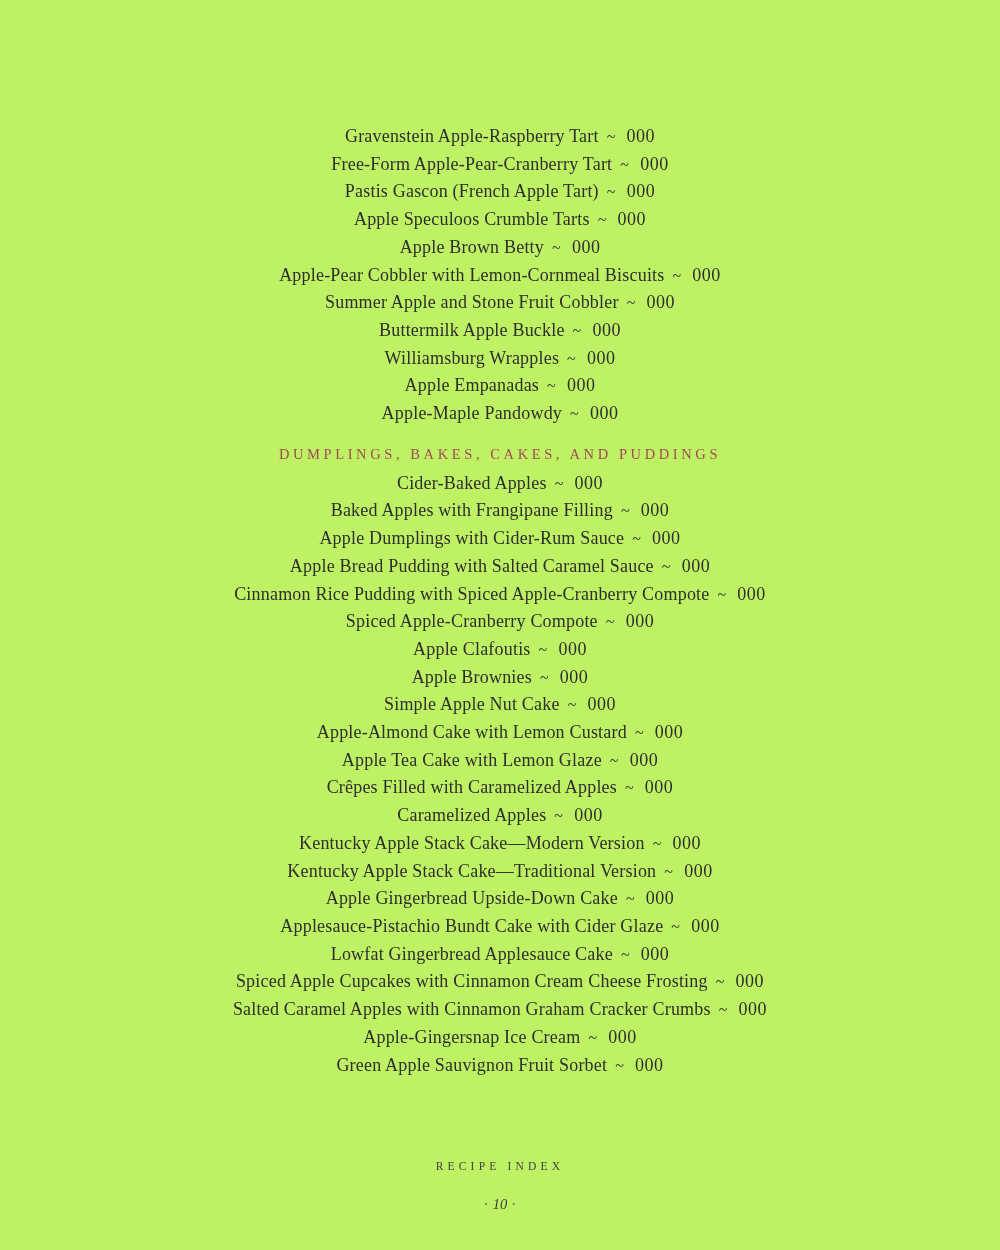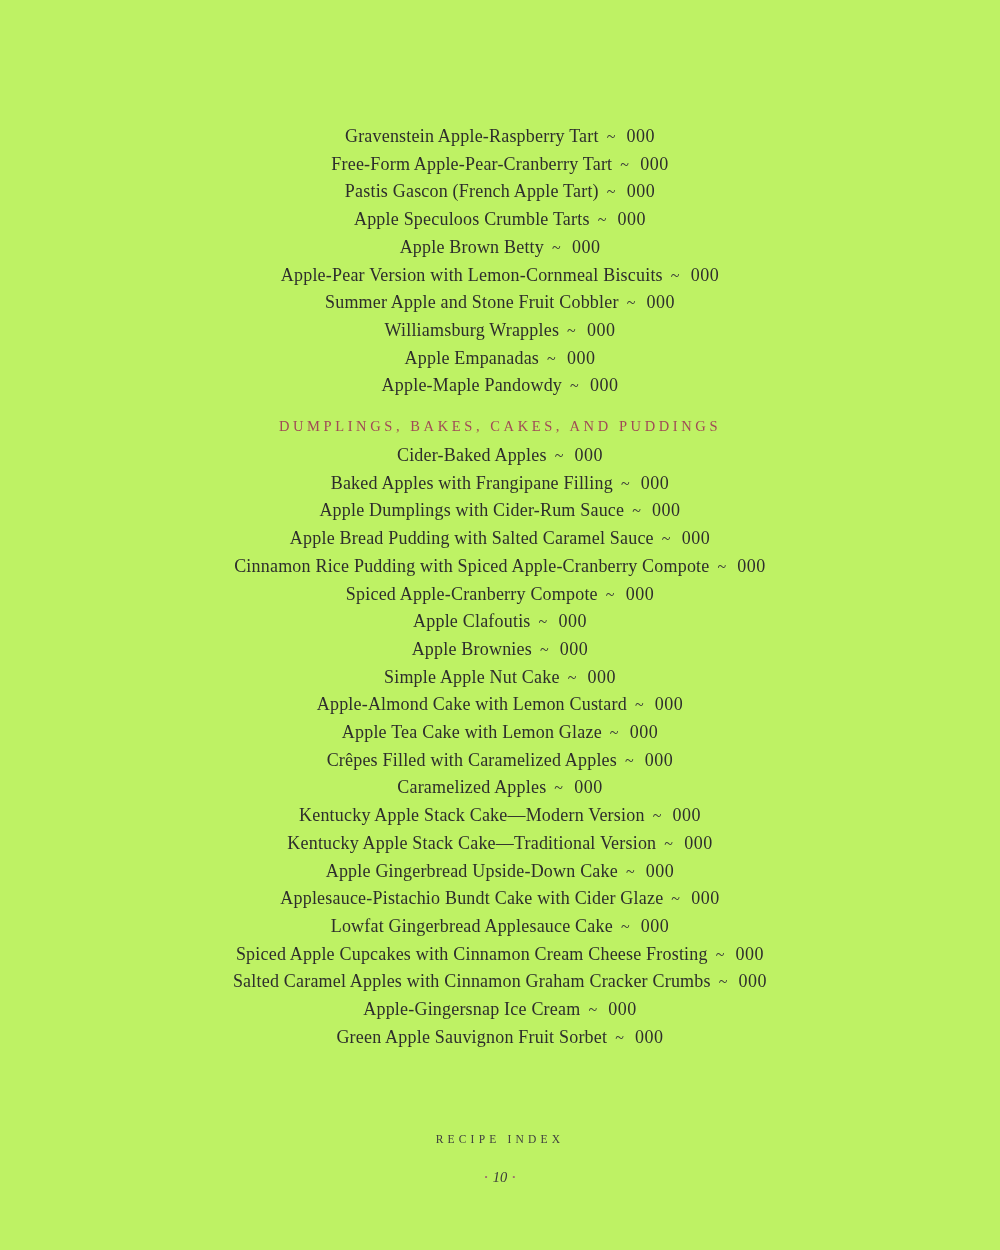--- a/index.html
+++ b/index.html
@@ -93,27 +93,30 @@
 
       <div class="recipe-line">
         <span class="recipe-name">Apple Speculoos Crumble Tarts</span><span class="sep">~</span><span class="page-num">000</span>
       </div>
 
       <div class="recipe-line">
         <span class="recipe-name">Apple Brown Betty</span><span class="sep">~</span><span class="page-num">000</span>
       </div>
 
       <div class="recipe-line">
-        <span class="recipe-name">Apple-Pear Version with Lemon-Cornmeal Biscuits</span><span class="sep">~</span><span class="page-num">000</span>
+        <span class="recipe-name">Apple-Pear Cobbler with Lemon-Cornmeal Biscuits</span><span class="sep">~</span><span class="page-num">000</span>
       </div>
 
       <div class="recipe-line">
         <span class="recipe-name">Summer Apple and Stone Fruit Cobbler</span><span class="sep">~</span><span class="page-num">000</span>
       </div>
 
+      <div class="recipe-line">
+        <span class="recipe-name">Buttermilk Apple Buckle</span><span class="sep">~</span><span class="page-num">000</span>
+      </div>
 
       <div class="recipe-line">
         <span class="recipe-name">Williamsburg Wrapples</span><span class="sep">~</span><span class="page-num">000</span>
       </div>
 
       <div class="recipe-line">
         <span class="recipe-name">Apple Empanadas</span><span class="sep">~</span><span class="page-num">000</span>
       </div>
 
       <div class="recipe-line">

